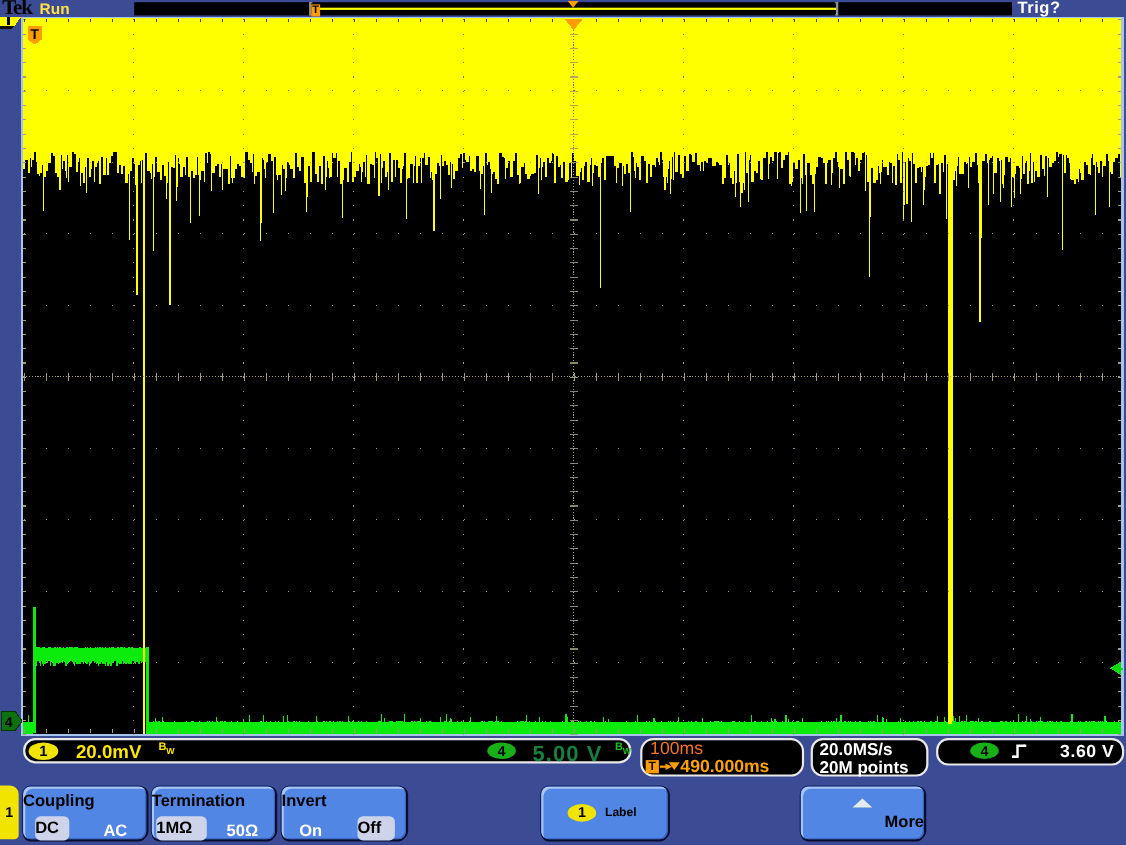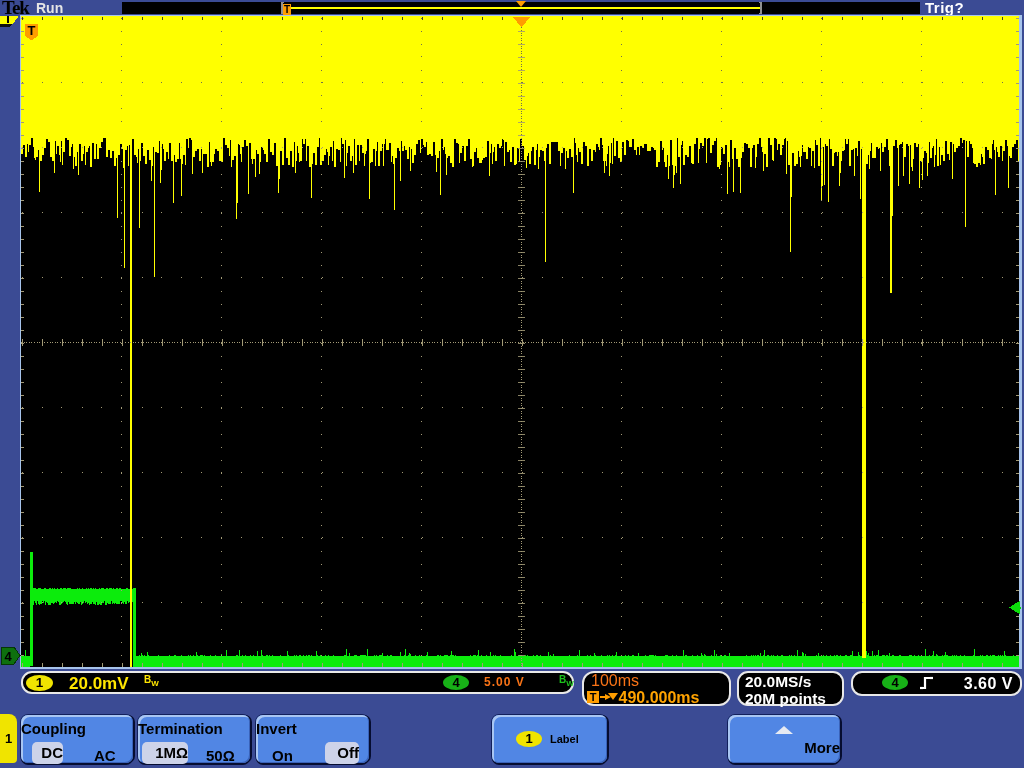--- a/index.html
+++ b/index.html
@@ -3,27 +3,27 @@
 *{margin:0;padding:0;box-sizing:border-box}
 html,body{width:1024px;height:768px;overflow:hidden;background:#3B4B94;font-family:"Liberation Sans",sans-serif}
 .abs{position:absolute}
 #page{position:relative;width:1024px;height:602px}
 .badge{border-radius:50%;color:#000;font-weight:bold;text-align:center}
 .box{position:absolute;background:#000;border:2px solid #E8E8E8;border-radius:11px}
 .btn{position:absolute;top:715px;height:48px;background:#5186E4;border-radius:7px;
  box-shadow:inset 2px 2px 0 #A9C6F2,inset -1px -1px 0 #3A62B8,0 2px 0 #060D30,2px 0 0 #060D30,-1px 0 0 #12205C,0 -1px 0 #12205C;
  color:#000;font-weight:bold;font-size:15px;text-align:center}
 .btn .t{position:absolute;top:5px;width:100%;text-align:left}
-.sel{position:absolute;background:#CDD3E9;border-radius:5px;font-weight:bold;color:#000;font-size:15px;line-height:22px;text-align:right}
-.plain{position:absolute;font-size:15px;font-weight:bold;color:#000000}
+.sel{position:absolute;background:#CDD3E9;border-radius:5px;font-weight:bold;color:#000;font-size:15px;line-height:22px;text-align:left}
+.plain{position:absolute;font-size:15px;font-weight:bold;color:#ffffff}
 </style></head><body>
 <div id="page">
 <div class="abs" style="left:0;top:0;width:1024px;height:15px;background:#3B4B94">
 <span class="abs" style="left:2px;top:-3px;font-family:'Liberation Serif',serif;font-weight:bold;font-size:19px;color:#000;letter-spacing:-1px">Tek</span>
-<span class="abs" style="left:36px;top:0px;font-size:14px;font-weight:bold;color:#e5e5e5">Run</span>
+<span class="abs" style="left:36px;top:0px;font-size:14px;font-weight:bold;color:#fde047">Run</span>
 <div class="abs" style="left:122px;top:2px;width:798px;height:12px;background:#000"></div>
 <div class="abs" style="left:281px;top:2px;width:3px;height:12px;border-left:2px solid #909090;border-top:1px solid #909090;border-bottom:1px solid #909090"></div>
 <div class="abs" style="left:759px;top:2px;width:3px;height:12px;border-right:2px solid #909090;border-top:1px solid #909090;border-bottom:1px solid #909090"></div>
 <div class="abs" style="left:290px;top:7px;width:470px;height:2px;background:#FFFF00"></div>
 <div class="abs" style="left:283px;top:4px;width:8px;height:11px;background:#FF9D00;color:#000;font-size:10px;font-weight:bold;text-align:center;line-height:11px">T</div>
 <div class="abs" style="left:516px;top:1px;width:0;height:0;border-left:5px solid transparent;border-right:5px solid transparent;border-top:6px solid #FF9D00"></div>
 <span class="abs" style="left:925px;top:-1px;font-size:15px;font-weight:bold;color:#fff;letter-spacing:0.5px">Trig?</span>
 </div>
 <svg class="abs" style="left:0;top:15px" width="1024" height="655" viewBox="0 15 1024 655" shape-rendering="crispEdges">
 <rect x="19.5" y="15" width="1002" height="654" fill="#A7C4EC"></rect>
@@ -78,21 +78,21 @@
 <polygon points="1,647 14,647 20,655.5 14,664 1,664" fill="#0E700E" stroke="#043804" stroke-width="1"></polygon>
 <text x="8" y="660.5" font-size="13" font-weight="bold" fill="#000" text-anchor="middle" font-family="Liberation Sans">4</text>
 <polygon points="1019.5,601 1009,607.5 1019.5,614" fill="#0CDC0C"></polygon>
 <rect x="1016" y="607" width="5" height="2" fill="#0CDC0C"></rect>
 </svg>
 <div class="box" style="left:21px;top:671px;width:553px;height:23px">
 <span class="abs badge" style="left:3px;top:1.5px;width:27px;height:16px;background:#F0E400;font-size:13.5px;line-height:16px">1</span>
 <span class="abs" style="left:46px;top:1px;color:#FFE600;font-size:17px;font-weight:bold">20.0mV</span>
 <span class="abs" style="left:121px;top:1px;color:#FFE600;font-size:10px;font-weight:bold">B<span style="font-size:8px;vertical-align:-3px">W</span></span>
 <span class="abs badge" style="left:420px;top:2px;width:26px;height:15px;background:#17B017;font-size:13px;line-height:15px">4</span>
-<span class="abs" style="left:461px;top:1.5px;color:#f97316;font-size:12px;font-weight:bold;letter-spacing:1px">5.00 V</span>
+<span class="abs" style="left:461px;top:1.5px;color:#15803d;font-size:20px;font-weight:bold;letter-spacing:1px">5.00 V</span>
 <span class="abs" style="left:536px;top:1px;color:#1CC11C;font-size:10px;font-weight:bold">B<span style="font-size:8px;vertical-align:-3px">W</span></span>
 </div>
 <div class="box" style="left:582px;top:671px;width:149px;height:35px;border-radius:12px">
 <span class="abs" style="left:7px;top:-1px;color:#f97316;font-size:16px;font-weight:normal">100ms</span>
 <span class="abs" style="left:3px;top:18px;width:12px;height:12px;background:#FF9D00;color:#000;font-size:11px;font-weight:bold;text-align:center;line-height:12px">T</span>
 <div class="abs" style="left:15.5px;top:23px;width:6px;height:2px;background:#FF9D00"></div>
 <div class="abs" style="left:21px;top:20.5px;width:0;height:0;border-left:6px solid #FF9D00;border-top:3.5px solid transparent;border-bottom:3.5px solid transparent"></div>
 <div class="abs" style="left:24px;top:20px;width:0;height:0;border-top:7px solid #FF9D00;border-left:5px solid transparent;border-right:5px solid transparent"></div>
 <span class="abs" style="left:34.5px;top:16px;color:#FFA300;font-size:16px;font-weight:bold">490.000ms</span>
 </div>

